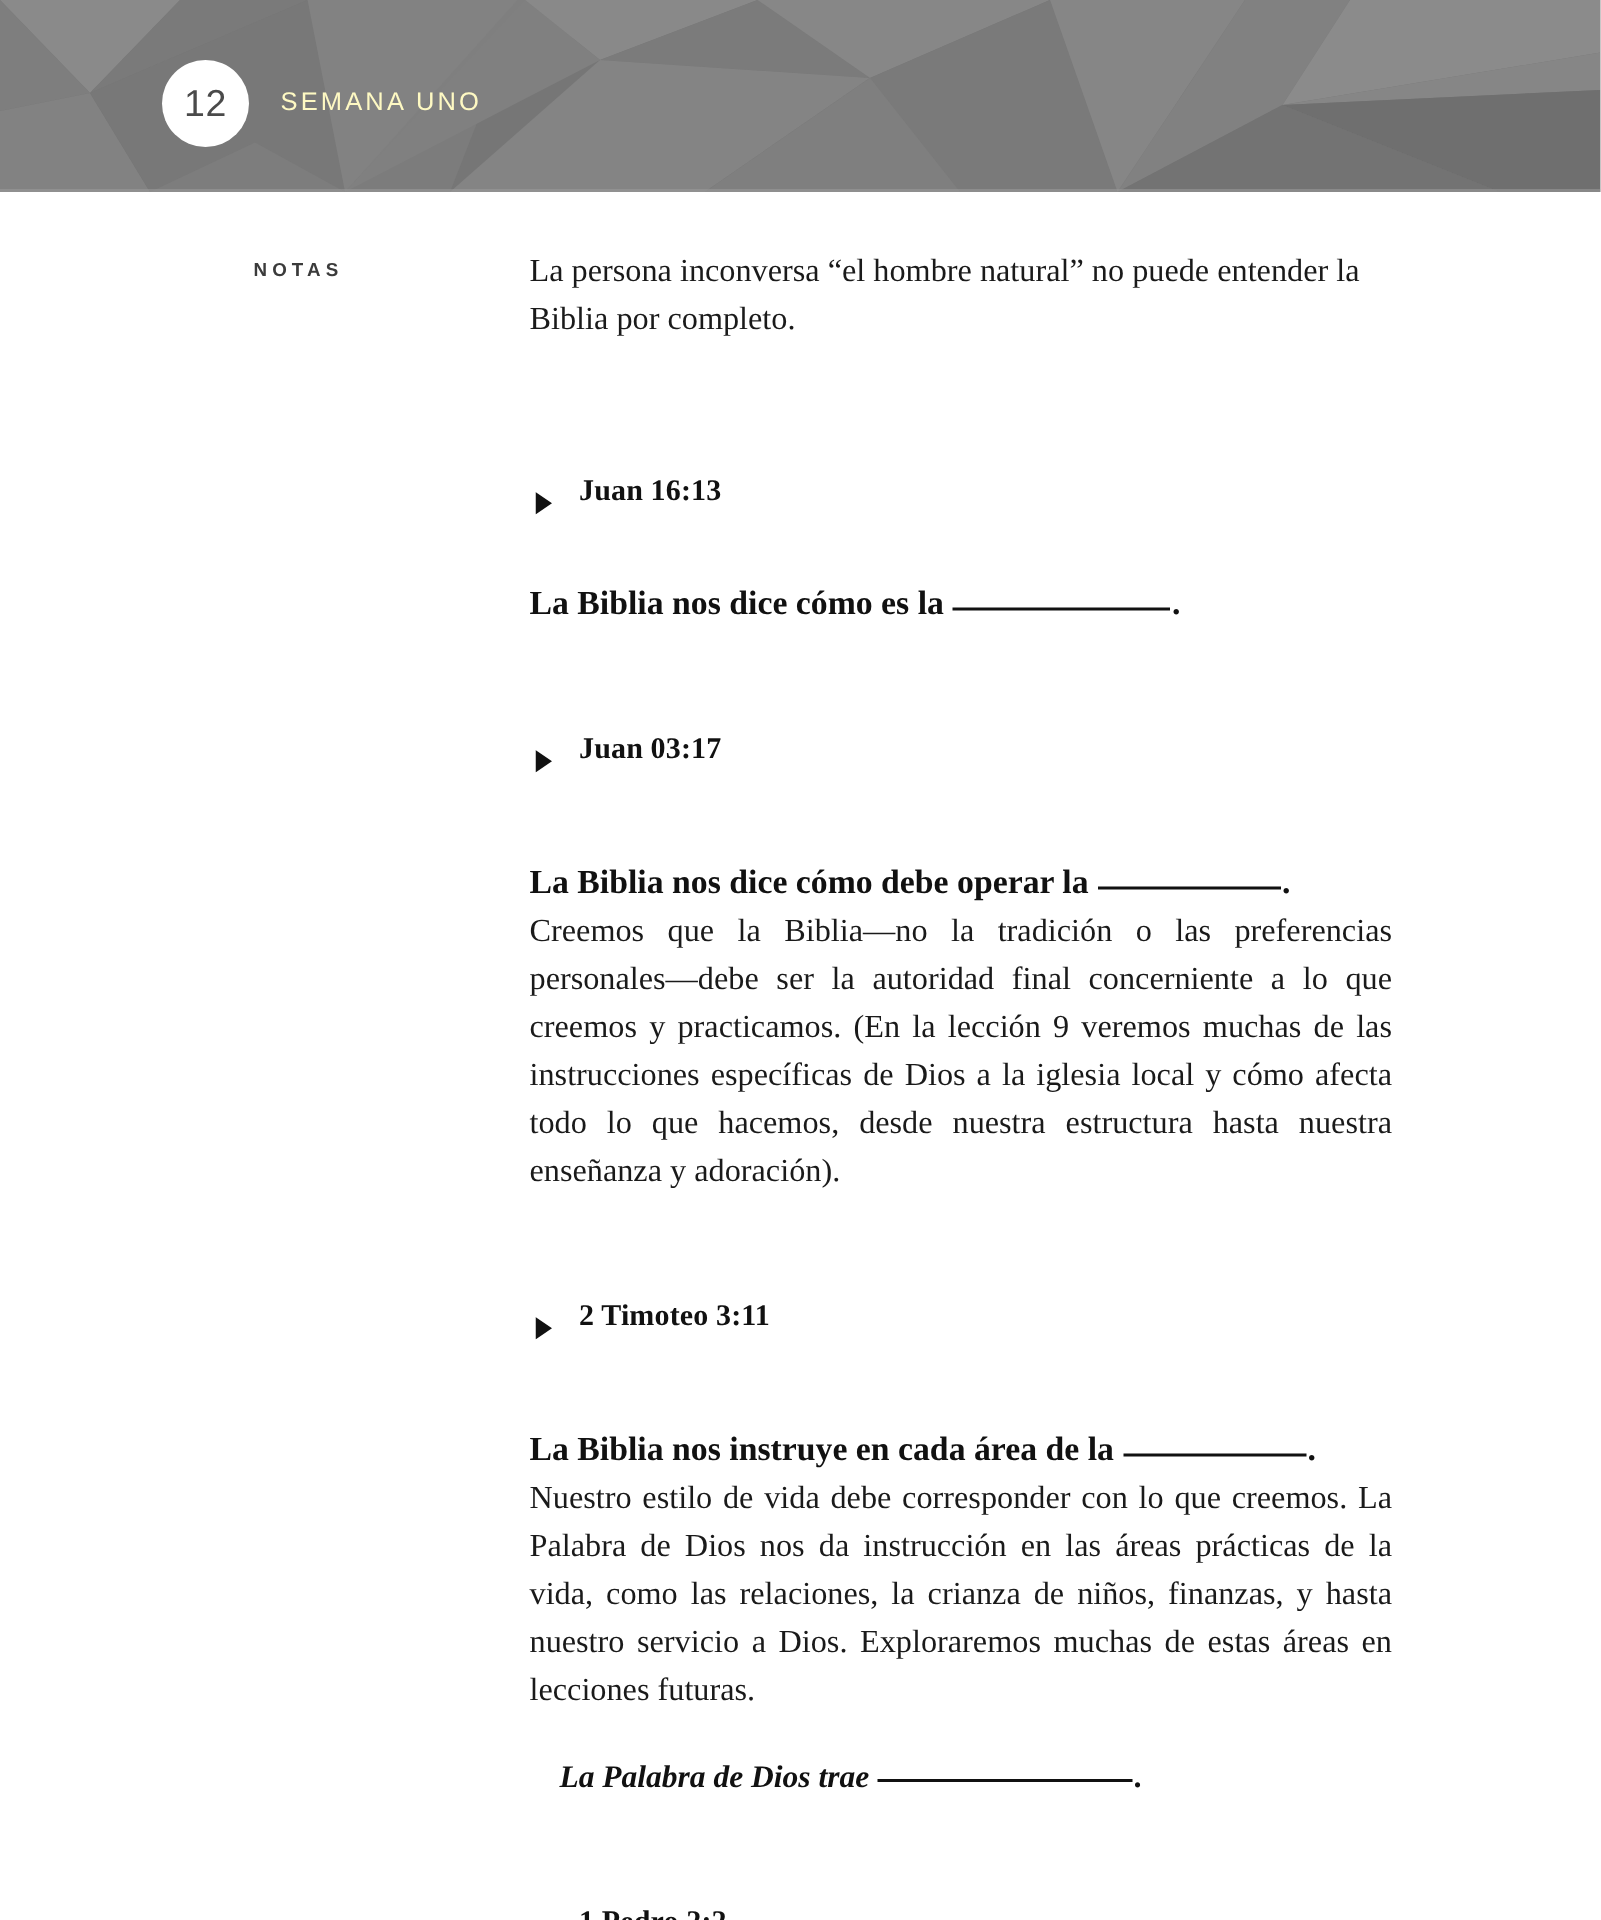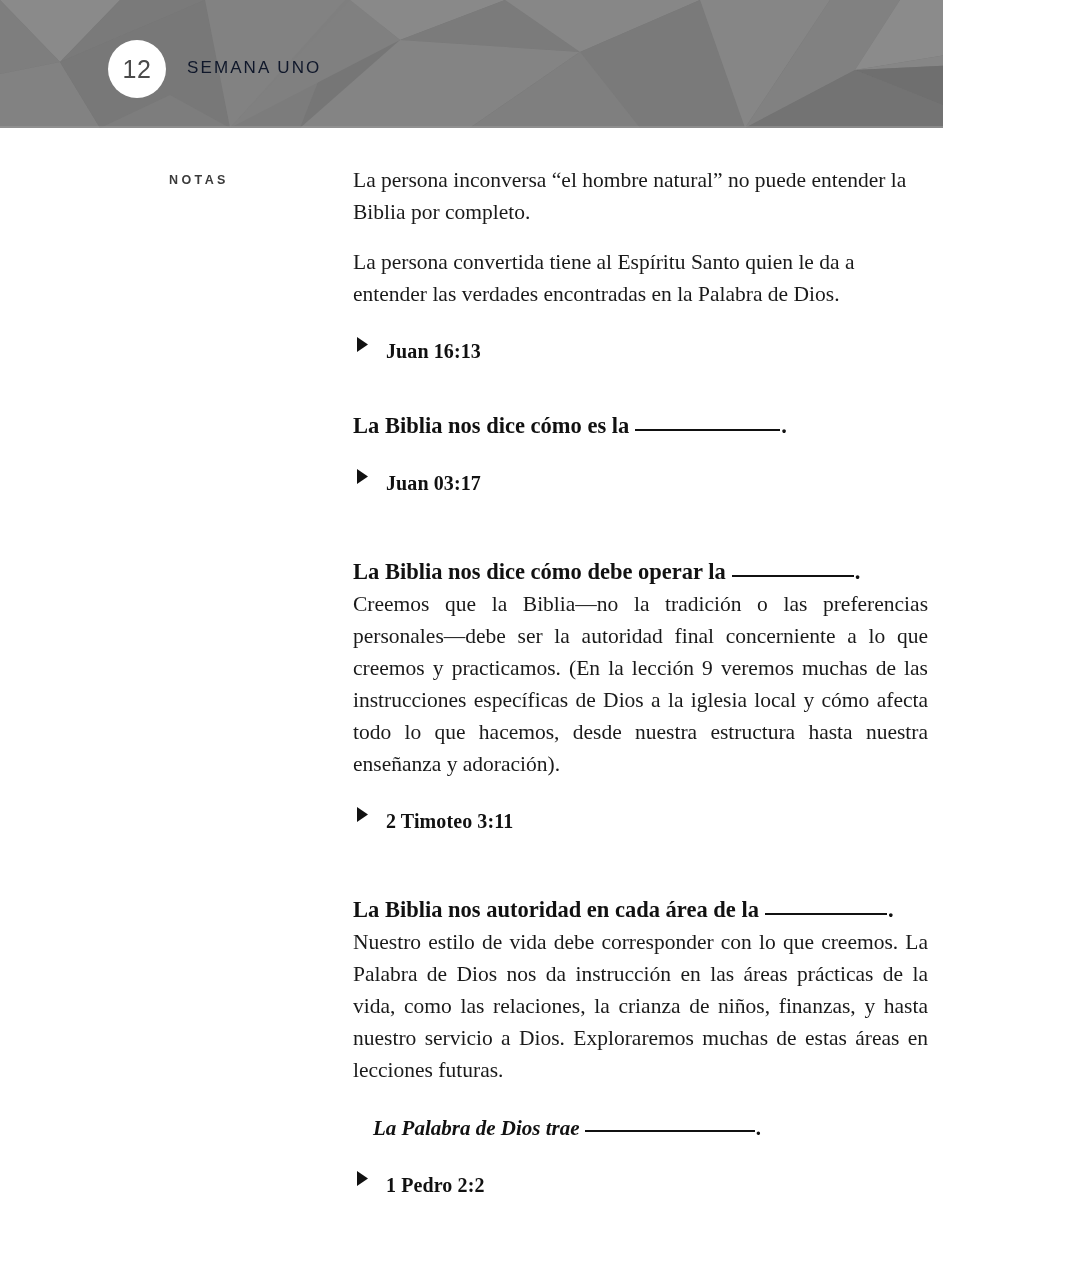--- a/index.html
+++ b/index.html
@@ -14,21 +14,21 @@
     position: relative;
     overflow: hidden;
     font-family: "Liberation Serif", "DejaVu Serif", serif;
     color: #1a1a1a;
   }
 
   
   .page-header {
     position: absolute;
     top: 0; left: 0;
-    width: 943px;
+    width: 1067px;
     height: 128px;
     overflow: hidden;
     background: #7b7b7b;
   }
   .page-header .poly-bg {
     position: absolute;
     top: 0; left: 0;
     width: 1067px;
     height: 128px;
     display: block;
@@ -70,21 +70,21 @@
   }
   .header-titles {
     margin-left: 21px;
     padding-bottom: 2px;
   }
   .header-eyebrow {
     font-family: "Liberation Sans", "DejaVu Sans", sans-serif;
     font-size: 17px;
     font-weight: 400;
     letter-spacing: 2.1px;
-    color: #0f172a;
+    color: #fef9c3;
     line-height: 1.1;
     display: block;
     text-align: center;
   }
   .header-title {
     font-family: "Liberation Sans", "DejaVu Sans", sans-serif;
     font-size: 29px;
     font-weight: bold;
     letter-spacing: 1.2px;
     color: #ffffff;
@@ -130,22 +130,23 @@
     text-justify: inter-word;
   }
   .gap-para { height: 18px; }
   .gap-md { height: 26px; }
   .gap-lg { height: 44px; }
   .gap-xl { height: 58px; }
 
   
   .scripture-ref {
     display: flex;
-    align-items: flex-start;
+    align-items: flex-end;
     padding-left: 4px;
+    margin-top: 40px;
   }
   .ref-bullet {
     flex: 0 0 auto;
     width: 11px;
     height: 15px;
     margin-right: 18px;
     position: relative;
     top: 1px;
   }
   .ref-bullet svg { display: block; }
@@ -237,21 +238,20 @@
 <div class="content-area">
 
   <div class="notes-label">NOTAS</div>
 
   <div class="text-column">
 
     <p class="body-text">La persona inconversa “el hombre natural” no puede entender la Biblia por completo.</p>
 
     <div class="gap-para"></div>
 
-    <p class="body-text">La persona convertida tiene al Espíritu Santo quien le da a entender las verdades encontradas en la Palabra de Dios.</p>
 
     <div class="gap-md"></div>
 
     <div class="scripture-ref">
       <span class="ref-bullet">
         <svg width="11" height="15" viewBox="0 0 11 15">
             <polygon points="0,0 11,7.5 0,15" fill="#111111"></polygon>
           </svg>
       </span>
       <span class="ref-label">Juan 16:13</span>
@@ -289,21 +289,21 @@
         <svg width="11" height="15" viewBox="0 0 11 15">
             <polygon points="0,0 11,7.5 0,15" fill="#111111"></polygon>
           </svg>
       </span>
       <span class="ref-label">2 Timoteo 3:11</span>
     </div>
 
     <div class="gap-xl"></div>
 
     <div class="section-heading">
-      <span>La Biblia nos autoridad en cada área de la</span><span class="blank-line blank-w-mid"></span><span>.</span>
+      <span>La Biblia nos instruye en cada área de la</span><span class="blank-line blank-w-mid"></span><span>.</span>
     </div>
 
     <p class="body-text justified">Nuestro estilo de vida debe corresponder con lo que creemos. La Palabra de Dios nos da instrucción en las áreas prácticas de la vida, como las relaciones, la crianza de niños, finanzas, y hasta nuestro servicio a Dios. Exploraremos muchas de estas áreas en lecciones futuras.</p>
 
     <div class="gap-md"></div>
 
     <div class="italic-heading">
       <span>La Palabra de Dios trae</span><span class="blank-line blank-w-italic"></span><span>.</span>
     </div>
 

